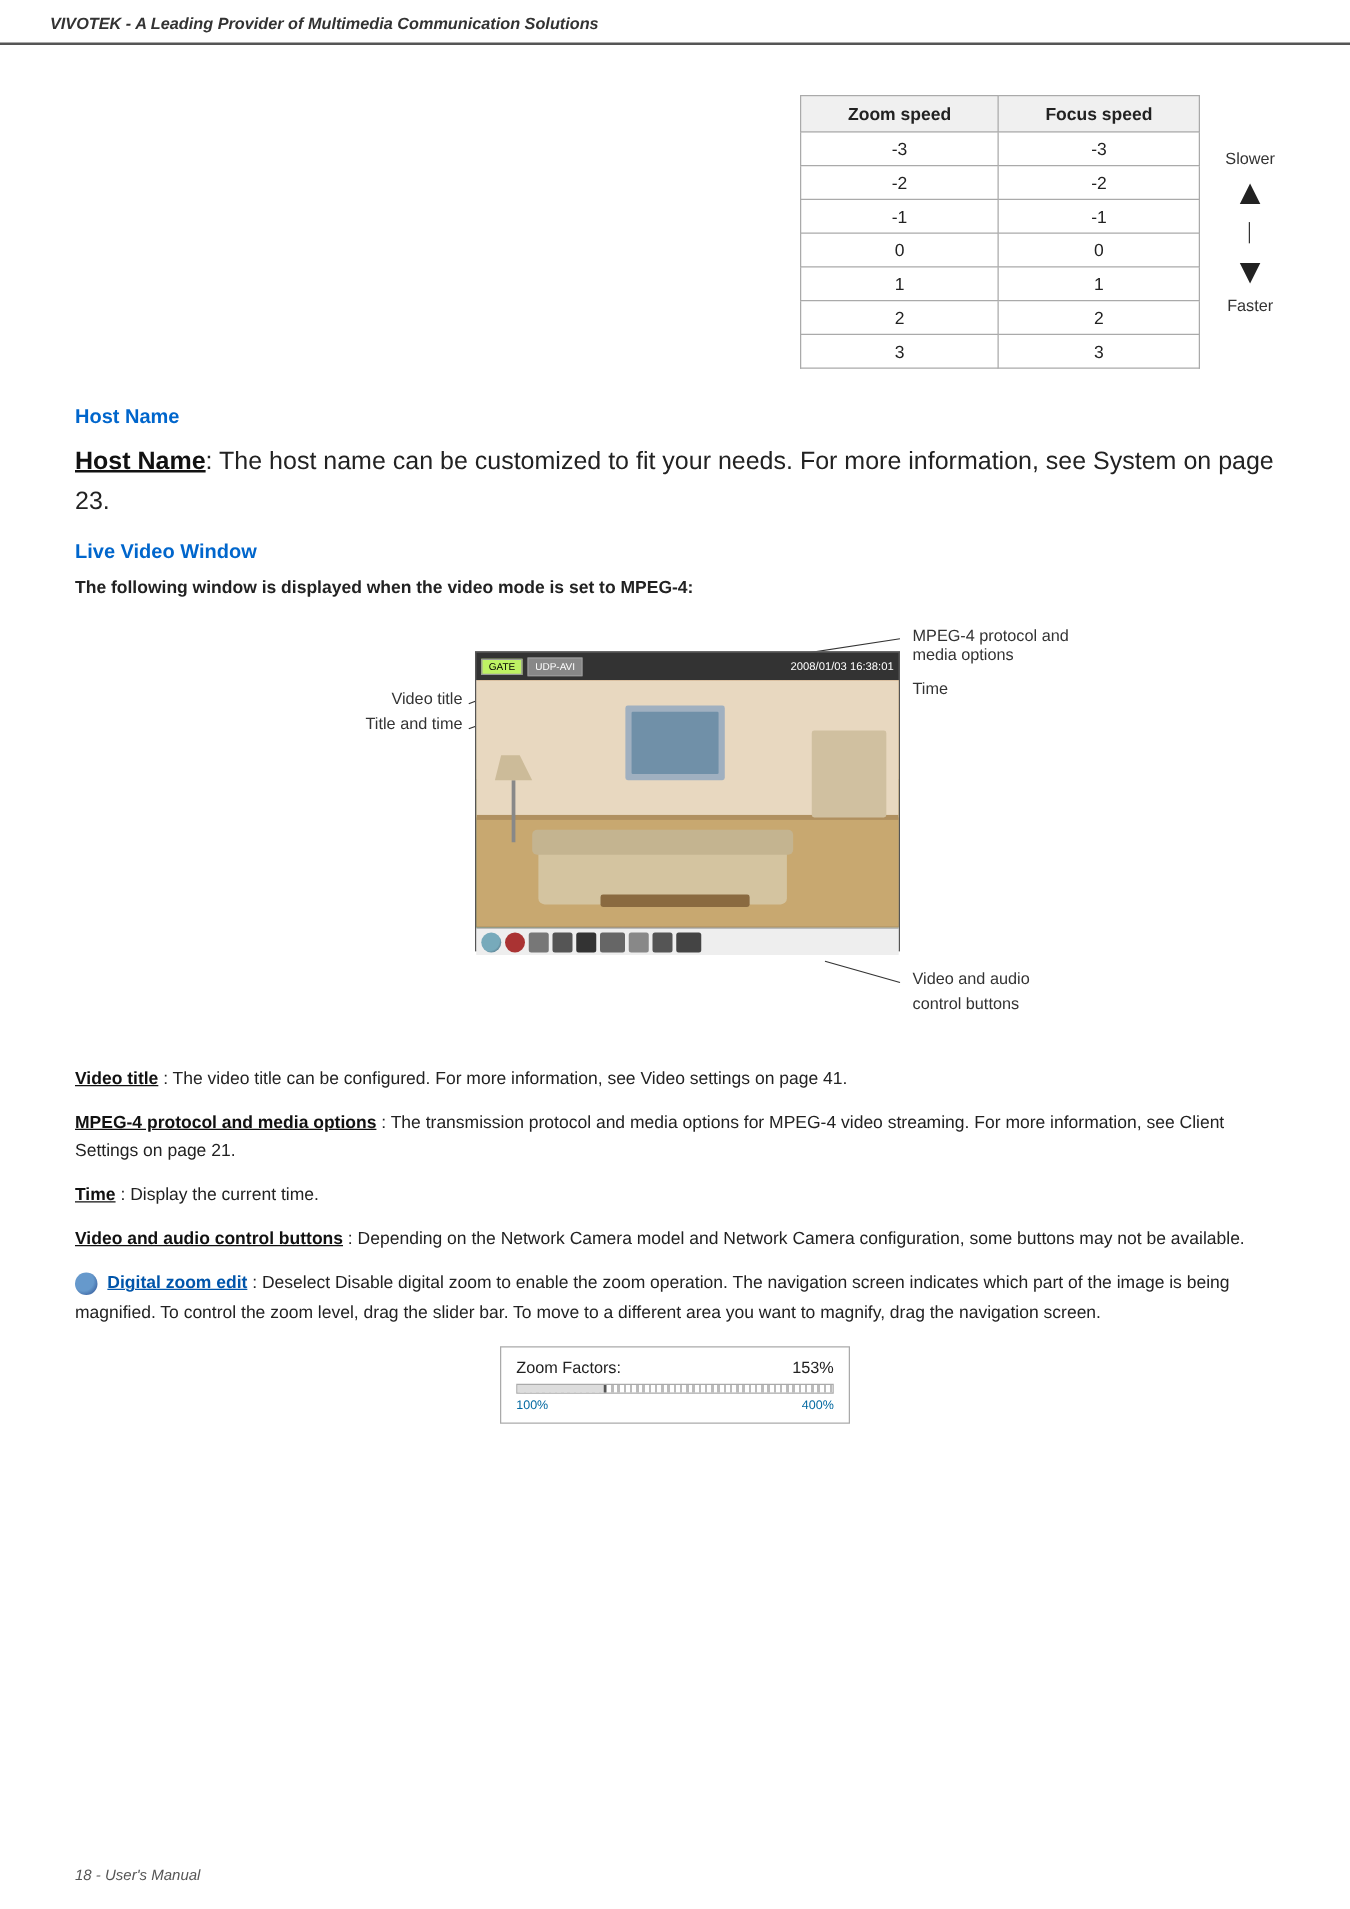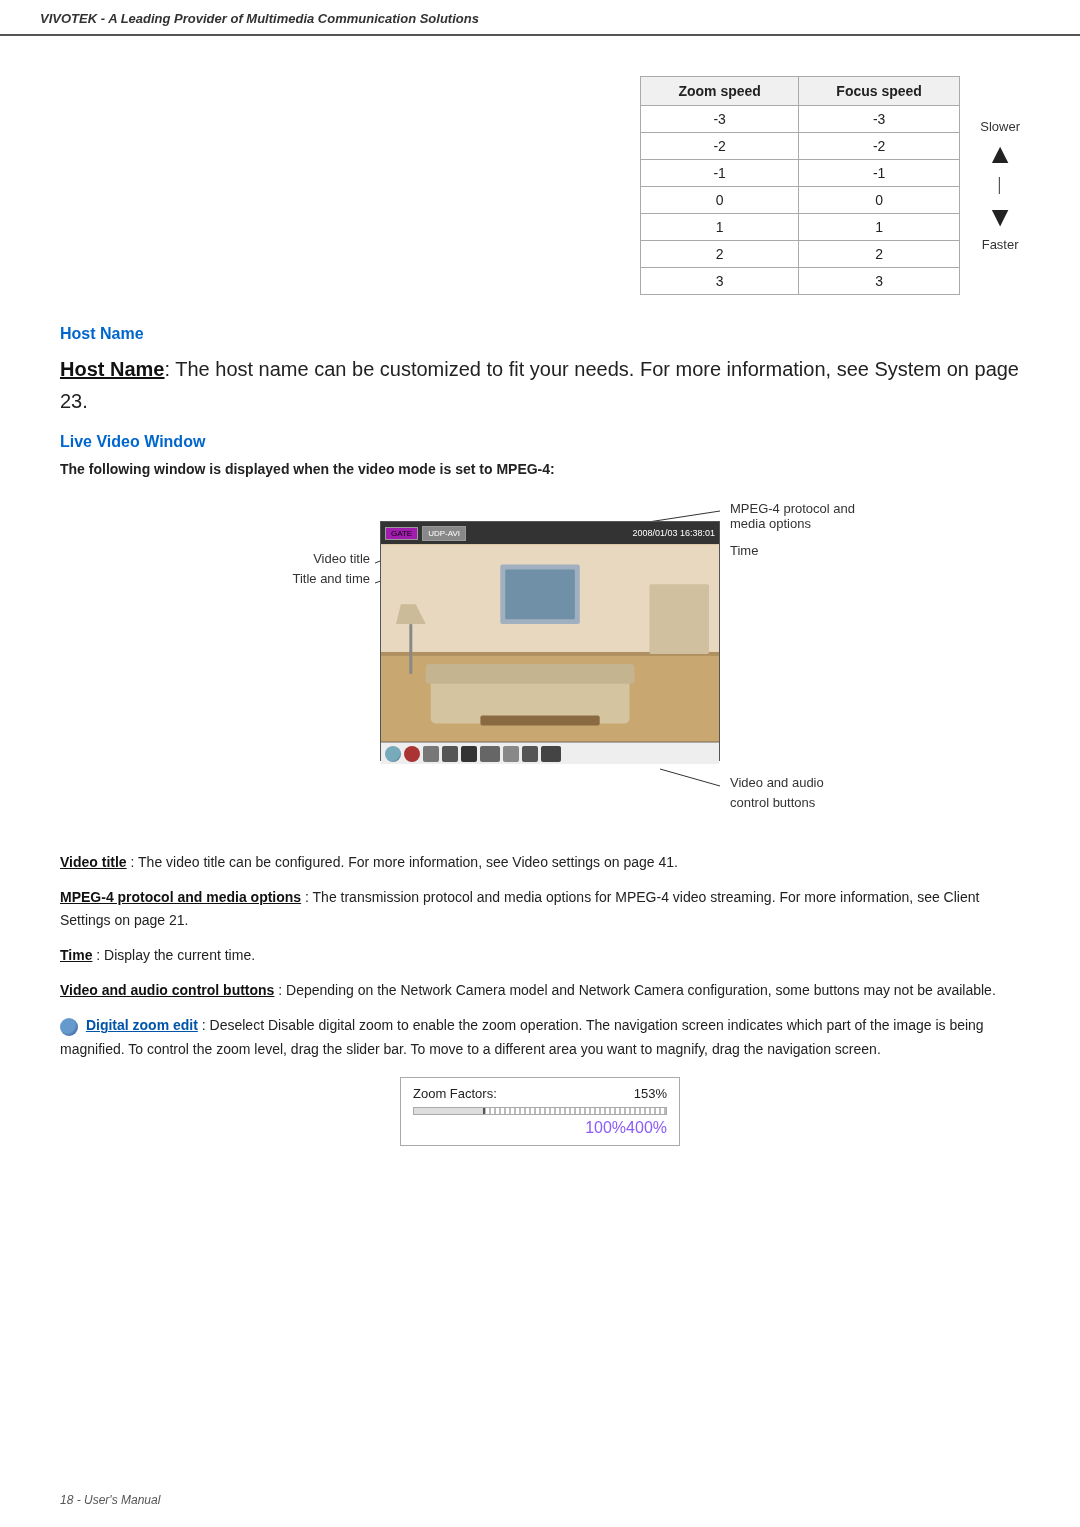--- a/index.html
+++ b/index.html
@@ -155,21 +155,21 @@
       align-items: center;
     }
     .video-tab {
       background: #888;
       color: #fff;
       font-size: 9px;
       padding: 1px 6px;
       border: 1px solid #999;
     }
     .video-tab.active {
-      background: #a21caf;
+      background: #bef264;
       color: #000;
       text-align: right;
     }
     .video-time {
       color: #fff;
       font-size: 10px;
     }
 
     .video-overlay-title {
       position: absolute;
@@ -242,23 +242,23 @@
       position: absolute;
       left: 0;
       top: 0;
       height: 100%;
       width: 28%;
       background: #ddd;
       border-right: 2px solid #555;
     }
     .zoom-percent-labels {
       display: flex;
-      justify-content: flex-end;
-      font-size: 16px;
-      color: #8b5cf6;
+      justify-content: space-between;
+      font-size: 10px;
+      color: #0369a1;
     }
 
     .para-block {
       margin-bottom: 12px;
       line-height: 1.65;
       font-size: 14px;
     }
     .para-block .term {
       font-weight: bold;
       text-decoration: underline;

